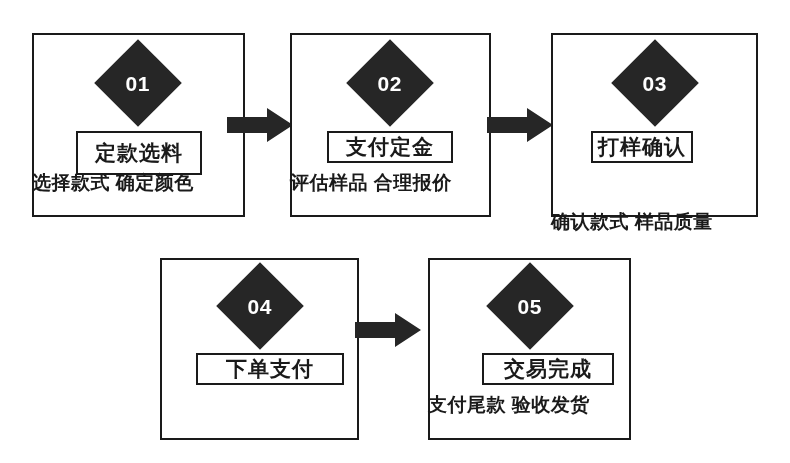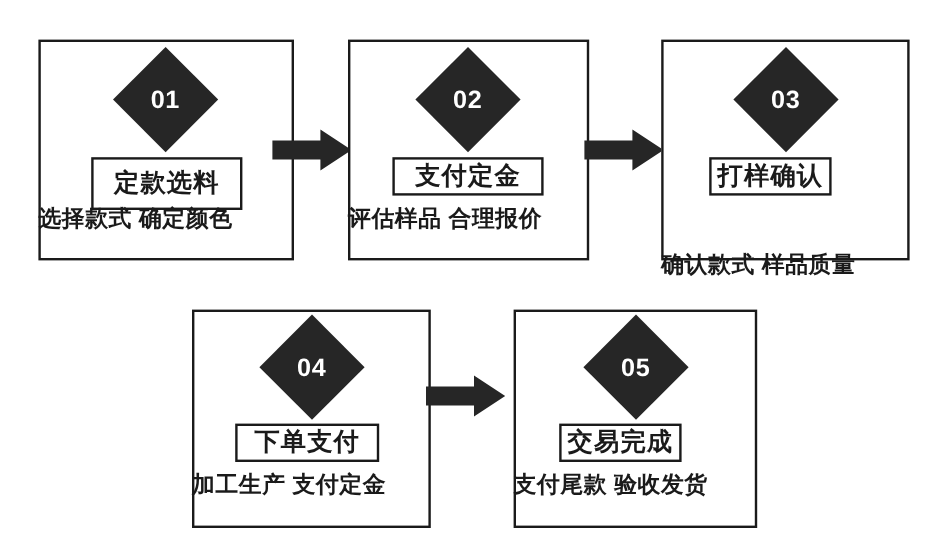--- a/index.html
+++ b/index.html
@@ -127,34 +127,33 @@
   <div class="title-plate" style="left:591px; top:131px; width:102px; height:32px;">
     <span class="title-text">打样确认</span>
   </div>
   <div class="desc" style="left:551px; top:173px; width:186px;margin-top:39px;">确认款式 样品质量</div>
 
   <div class="step-box" style="left:160px; top:258px; width:199px; height:182px;">
   </div>
   <div class="badge" style="left:229px; top:275px;">
     <span class="badge-text">04</span>
   </div>
-  <div class="title-plate" style="left:196px; top:353px; width:120px; height:32px;">
+  <div class="title-plate" style="left:196px; top:353px; width:148px; height:32px;">
     <span class="title-text">下单支付</span>
   </div>
-  <div class="desc" style="left:160px; top:395px; width:199px;">加工生产 支付定金</div>
 
   <div class="arrow" style="left:353px; top:310px;">
     <svg width="70" height="40" viewBox="0 0 70 40" xmlns="http://www.w3.org/2000/svg">
       <polygon points="2,12 42,12 42,3 68,20 42,37 42,28 2,28" fill="#262626"></polygon>
     </svg>
   </div>
 
   <div class="step-box" style="left:428px; top:258px; width:203px; height:182px;">
   </div>
   <div class="badge" style="left:499px; top:275px;">
     <span class="badge-text">05</span>
   </div>
-  <div class="title-plate" style="left:466px; top:353px; width:102px; height:32px;">
+  <div class="title-plate" style="left:482px; top:353px; width:132px; height:32px;">
     <span class="title-text">交易完成</span>
   </div>
   <div class="desc" style="left:428px; top:395px; width:243px;">支付尾款 验收发货</div>
 
 </div>
 
 </body></html>

